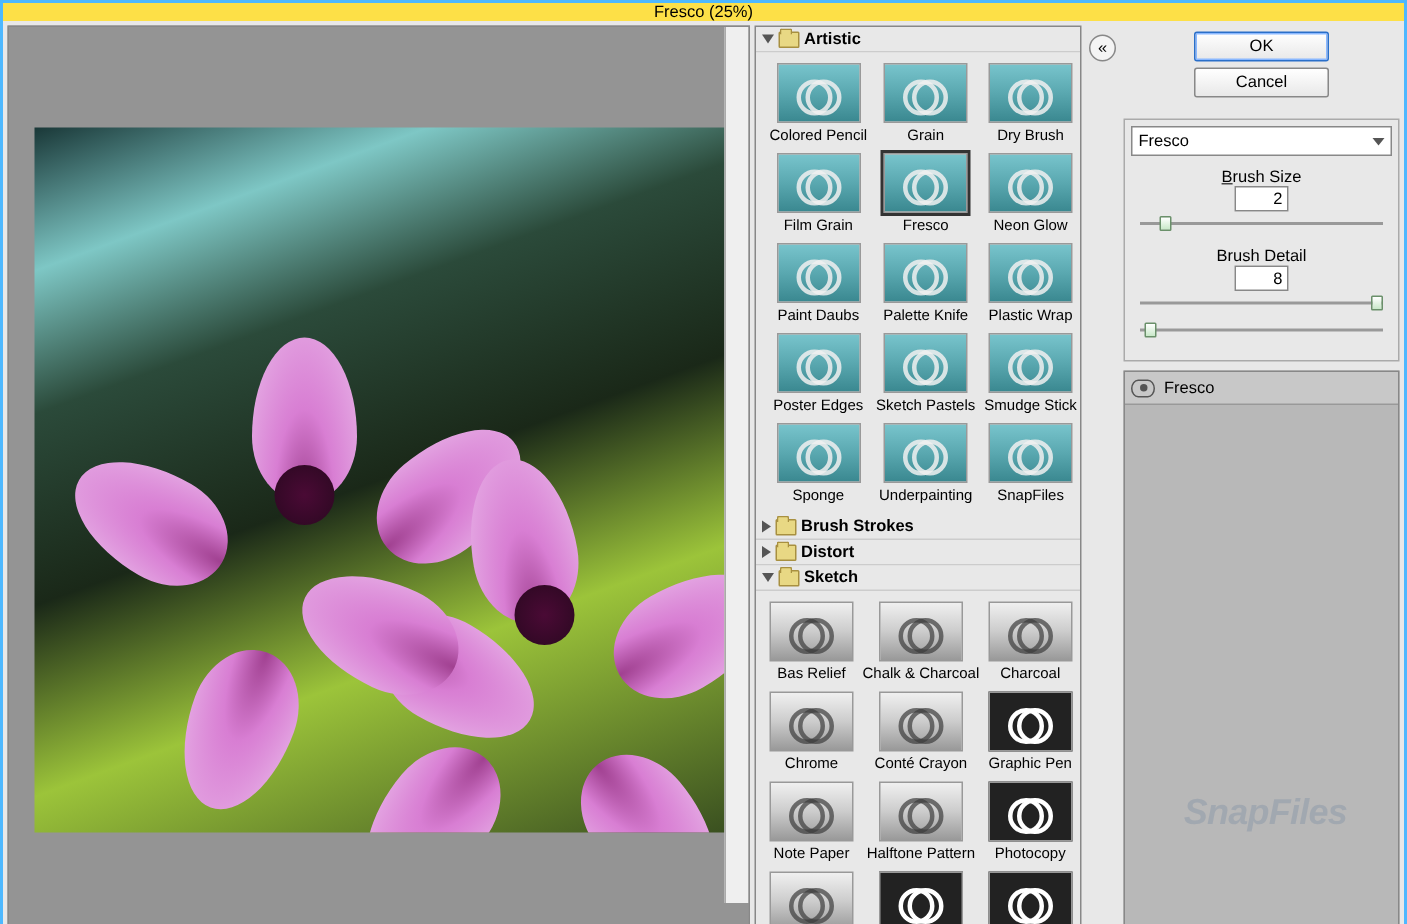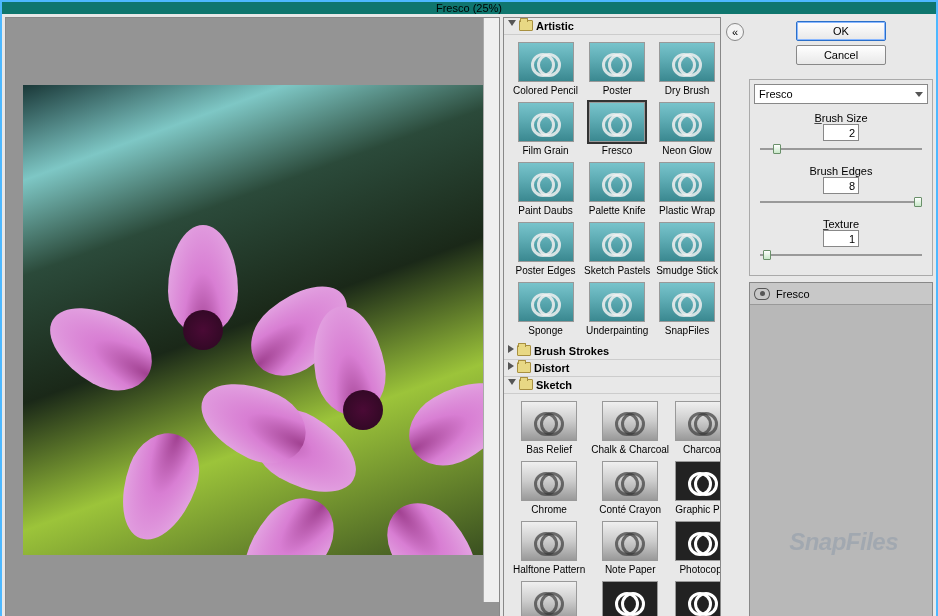--- a/index.html
+++ b/index.html
@@ -1,18 +1,18 @@
 <!DOCTYPE html>
 <html><head>
 <meta charset="utf-8">
 <style>
   * { box-sizing: border-box; margin: 0; padding: 0; font-family: Tahoma, Arial, sans-serif; font-size: 11px; }
   body { background: #fff; width: 938px; height: 616px; overflow: hidden; }
   .window { width: 938px; height: 616px; border: 2px solid #4db8ff; display: flex; flex-direction: column; background: #e8e8e8; }
-  .titlebar { height: 26px; background: #0f766e; color: #000; display: flex; align-items: center; justify-content: center; font-size: 12px; }
+  .titlebar { height: 26px; background: #fde047; color: #000; display: flex; align-items: center; justify-content: center; font-size: 12px; }
   .body { flex: 1; display: flex; background: #e8e8e8; padding: 3px; gap: 3px; }
 
   
   .preview-panel { flex: 1; display: flex; flex-direction: column; background: #949494; border: 1px solid #888; position: relative; }
   .preview-canvas { flex: 1; background: #949494; display: flex; align-items: center; justify-content: center; position: relative; overflow: hidden; }
   .image { width: 460px; height: 470px; position: relative; background: linear-gradient(160deg,#1a3838 0%, #7ec7c5 15%, #2b4a3a 30%, #1a2818 50%, #9cc43a 70%, #3a5020 100%); overflow: hidden; }
   .flower { position: absolute; width: 200px; height: 200px; }
   .f1 { left: 80px; top: 140px; }
   .f2 { left: 240px; top: 220px; }
   .petal { position: absolute; width: 70px; height: 110px; background: radial-gradient(ellipse at 50% 100%, #a04090 0%, #d87ed3 40%, #e8b5e8 100%); border-radius: 50% 50% 50% 50% / 60% 60% 40% 40%; transform-origin: 50% 100%; }
@@ -30,21 +30,21 @@
 
   .preview-footer { height: 20px; background: #e8e8e8; display: flex; align-items: center; border-top: 1px solid #aaa; padding: 1px; gap: 0; }
   .zoom-btn { width: 16px; height: 16px; border: 1px solid #888; background: #f4f4f4; display: flex; align-items: center; justify-content: center; font-size: 10px; cursor: pointer; }
   .zoom-sel { width: 68px; height: 16px; border: 1px solid #888; background: #fff; padding: 0 3px; display: flex; align-items: center; justify-content: space-between; margin: 0 3px; }
   .hscroll { flex: 1; height: 16px; border: 1px solid #aaa; background: #efefef; margin-left: 4px; position: relative; }
   .vscroll { position: absolute; right: 0; top: 0; bottom: 20px; width: 16px; border-left: 1px solid #aaa; background: #efefef; }
 
   
   .gallery-panel { width: 218px; display: flex; flex-direction: column; background: #e8e8e8; }
   .gallery-scroll { flex: 1; overflow-y: auto; border: 1px solid #888; background: #e8e8e8; }
-  .cat-header { display: flex; align-items: flex-start; gap: 3px; padding: 2px 4px; background: #e8e8e8; border-bottom: 1px solid #ccc; cursor: pointer; }
+  .cat-header { display: flex; align-items: center; gap: 3px; padding: 2px 4px; background: #e8e8e8; border-bottom: 1px solid #ccc; cursor: pointer; }
   .tri { width: 0; height: 0; }
   .tri-down { border-left: 4px solid transparent; border-right: 4px solid transparent; border-top: 6px solid #555; }
   .tri-right { border-top: 4px solid transparent; border-bottom: 4px solid transparent; border-left: 6px solid #555; }
   .folder { width: 14px; height: 11px; background: #e8d884; border: 1px solid #a89040; border-radius: 1px; position: relative; }
   .folder::before { content:''; position:absolute; top:-3px; left:0; width:6px; height:3px; background:#e8d884; border:1px solid #a89040; border-bottom:none; border-radius:1px 1px 0 0;}
   .cat-header b { font-weight: bold; font-size: 11px; }
   .thumbs { display: grid; grid-template-columns: repeat(3, 1fr); gap: 4px; padding: 6px 8px; background: #e8e8e8; }
   .thumb { display: flex; flex-direction: column; align-items: center; gap: 3px; cursor: pointer; padding: 1px; }
   .thumb.selected .thumb-img { outline: 2px solid #333; outline-offset: 0; }
   .thumb-img { width: 56px; height: 40px; border: 1px solid #999; background: linear-gradient(180deg,#78c4cc 0%, #5aa8b0 50%, #3a8890 100%); position: relative; overflow: hidden; display:flex; align-items:center; justify-content:center;}
@@ -145,21 +145,21 @@
             <div class="thumb">
               <div class="thumb-img">
                 <div class="knot"></div>
               </div>
               <div class="thumb-label">Colored Pencil</div>
             </div>
             <div class="thumb">
               <div class="thumb-img">
                 <div class="knot"></div>
               </div>
-              <div class="thumb-label">Poster</div>
+              <div class="thumb-label">Grain</div>
             </div>
             <div class="thumb">
               <div class="thumb-img">
                 <div class="knot"></div>
               </div>
               <div class="thumb-label">Dry Brush</div>
             </div>
             <div class="thumb">
               <div class="thumb-img">
                 <div class="knot"></div>
@@ -285,27 +285,27 @@
             <div class="thumb">
               <div class="thumb-img dark">
                 <div class="knot"></div>
               </div>
               <div class="thumb-label">Graphic Pen</div>
             </div>
             <div class="thumb">
               <div class="thumb-img bw">
                 <div class="knot"></div>
               </div>
+              <div class="thumb-label">Note Paper</div>
+            </div>
+            <div class="thumb">
+              <div class="thumb-img bw">
+                <div class="knot"></div>
+              </div>
               <div class="thumb-label">Halftone Pattern</div>
-            </div>
-            <div class="thumb">
-              <div class="thumb-img bw">
-                <div class="knot"></div>
-              </div>
-              <div class="thumb-label">Note Paper</div>
             </div>
             <div class="thumb">
               <div class="thumb-img dark">
                 <div class="knot"></div>
               </div>
               <div class="thumb-label">Photocopy</div>
             </div>
             <div class="thumb">
               <div class="thumb-img bw">
                 <div class="knot"></div>
@@ -352,33 +352,29 @@
                 <span class="param-label"><span class="underline">B</span>rush Size</span>
                 <input class="param-input" value="2" style="">
               </div>
               <div class="slider">
                 <div class="slider-track"></div>
                 <div class="slider-thumb" style="left:8%"></div>
               </div>
             </div>
             <div>
               <div class="param-row">
-                <span class="param-label">Brush Edges</span>
+                <span class="param-label">Brush Detail</span>
                 <input class="param-input" value="8" style="">
               </div>
               <div class="slider">
                 <div class="slider-track"></div>
                 <div class="slider-thumb" style="left:95%"></div>
               </div>
             </div>
             <div>
-              <div class="param-row">
-                <span class="param-label"><span class="underline">T</span>exture</span>
-                <input class="param-input" value="1" style="">
-              </div>
               <div class="slider">
                 <div class="slider-track"></div>
                 <div class="slider-thumb" style="left:2%"></div>
               </div>
             </div>
           </div>
       </div>
 
       <div class="layers-panel">
         <div class="layer-row">

